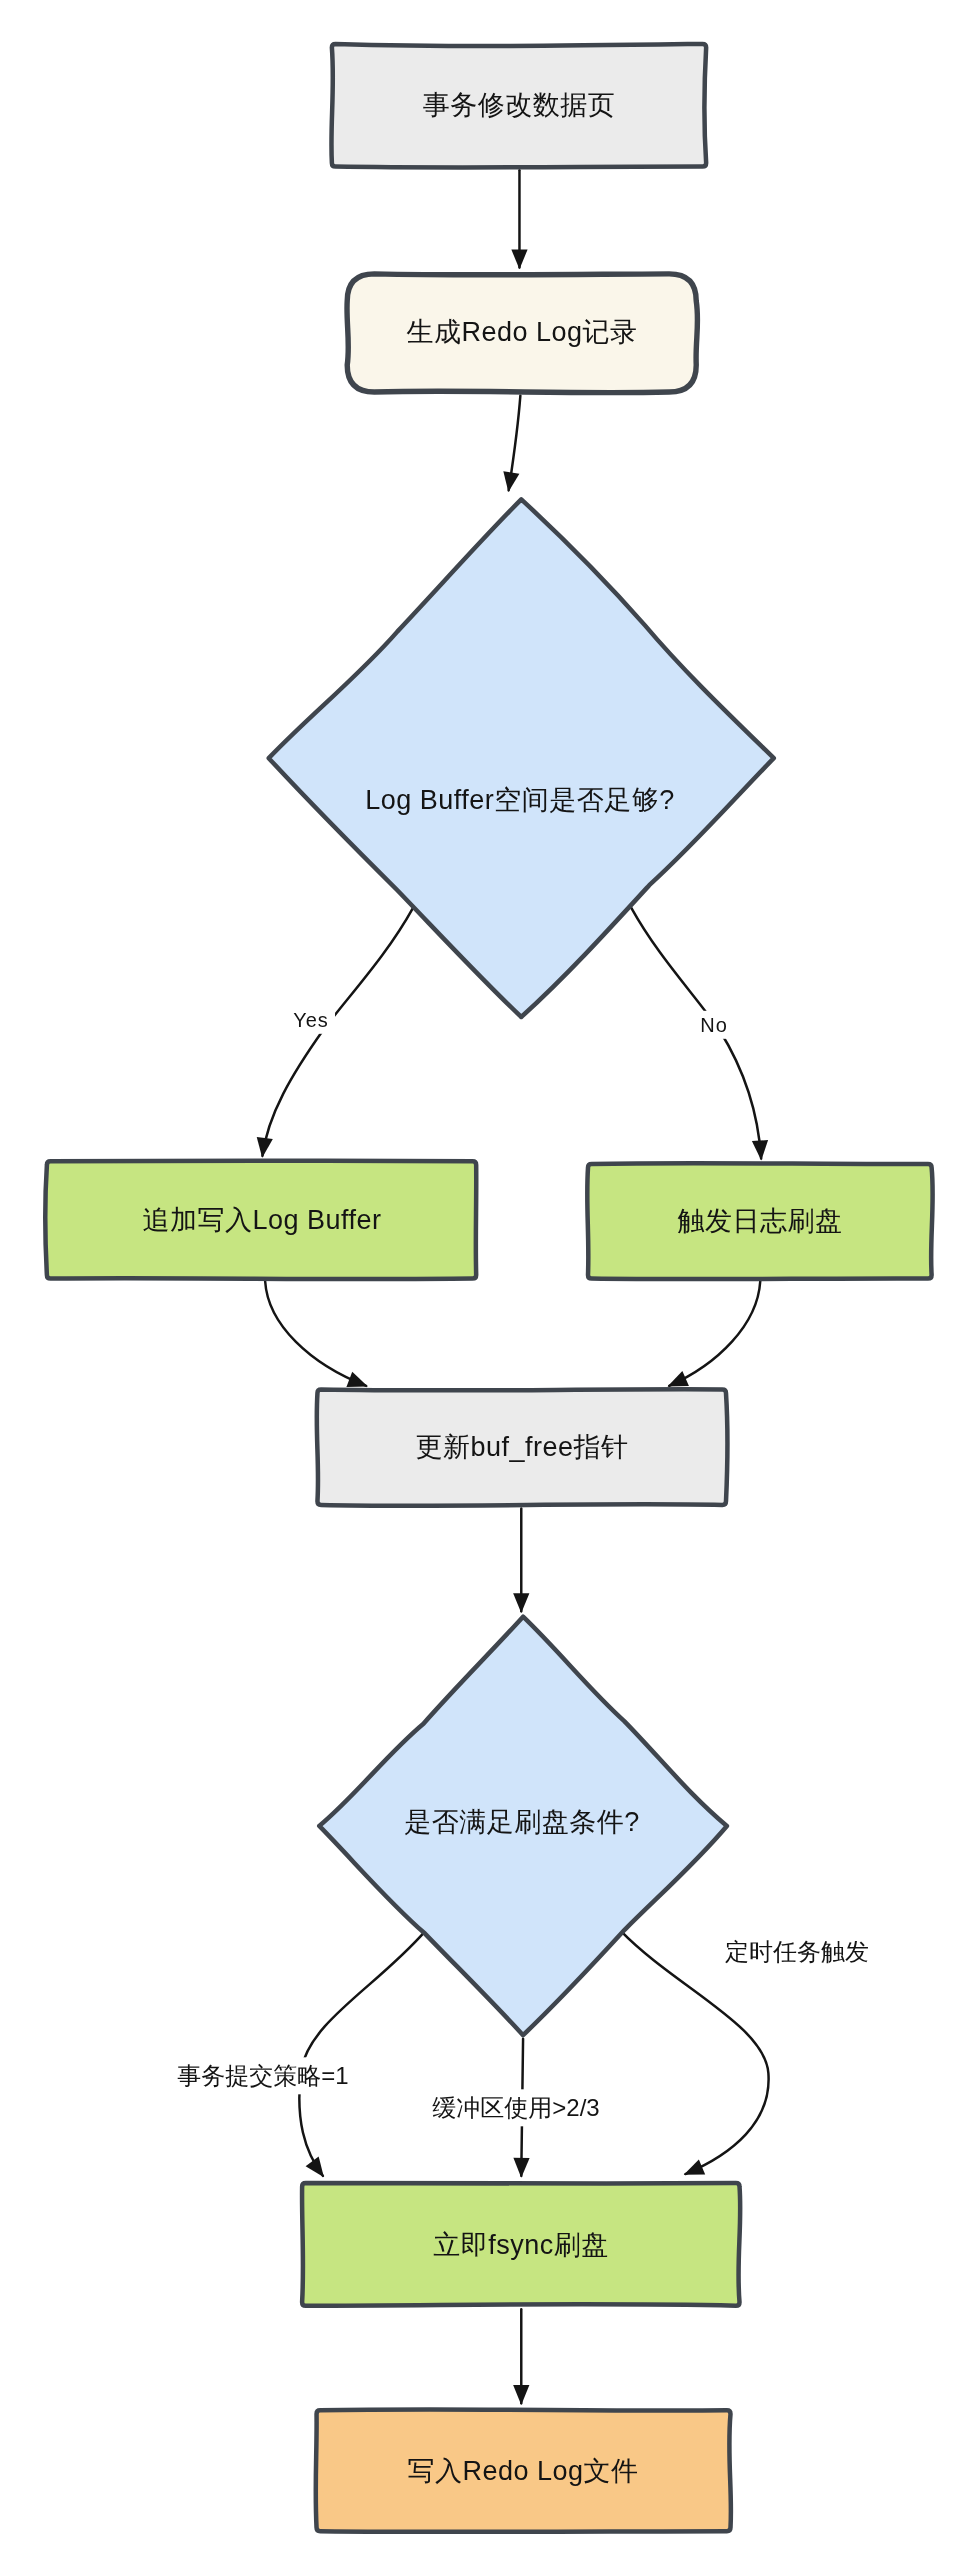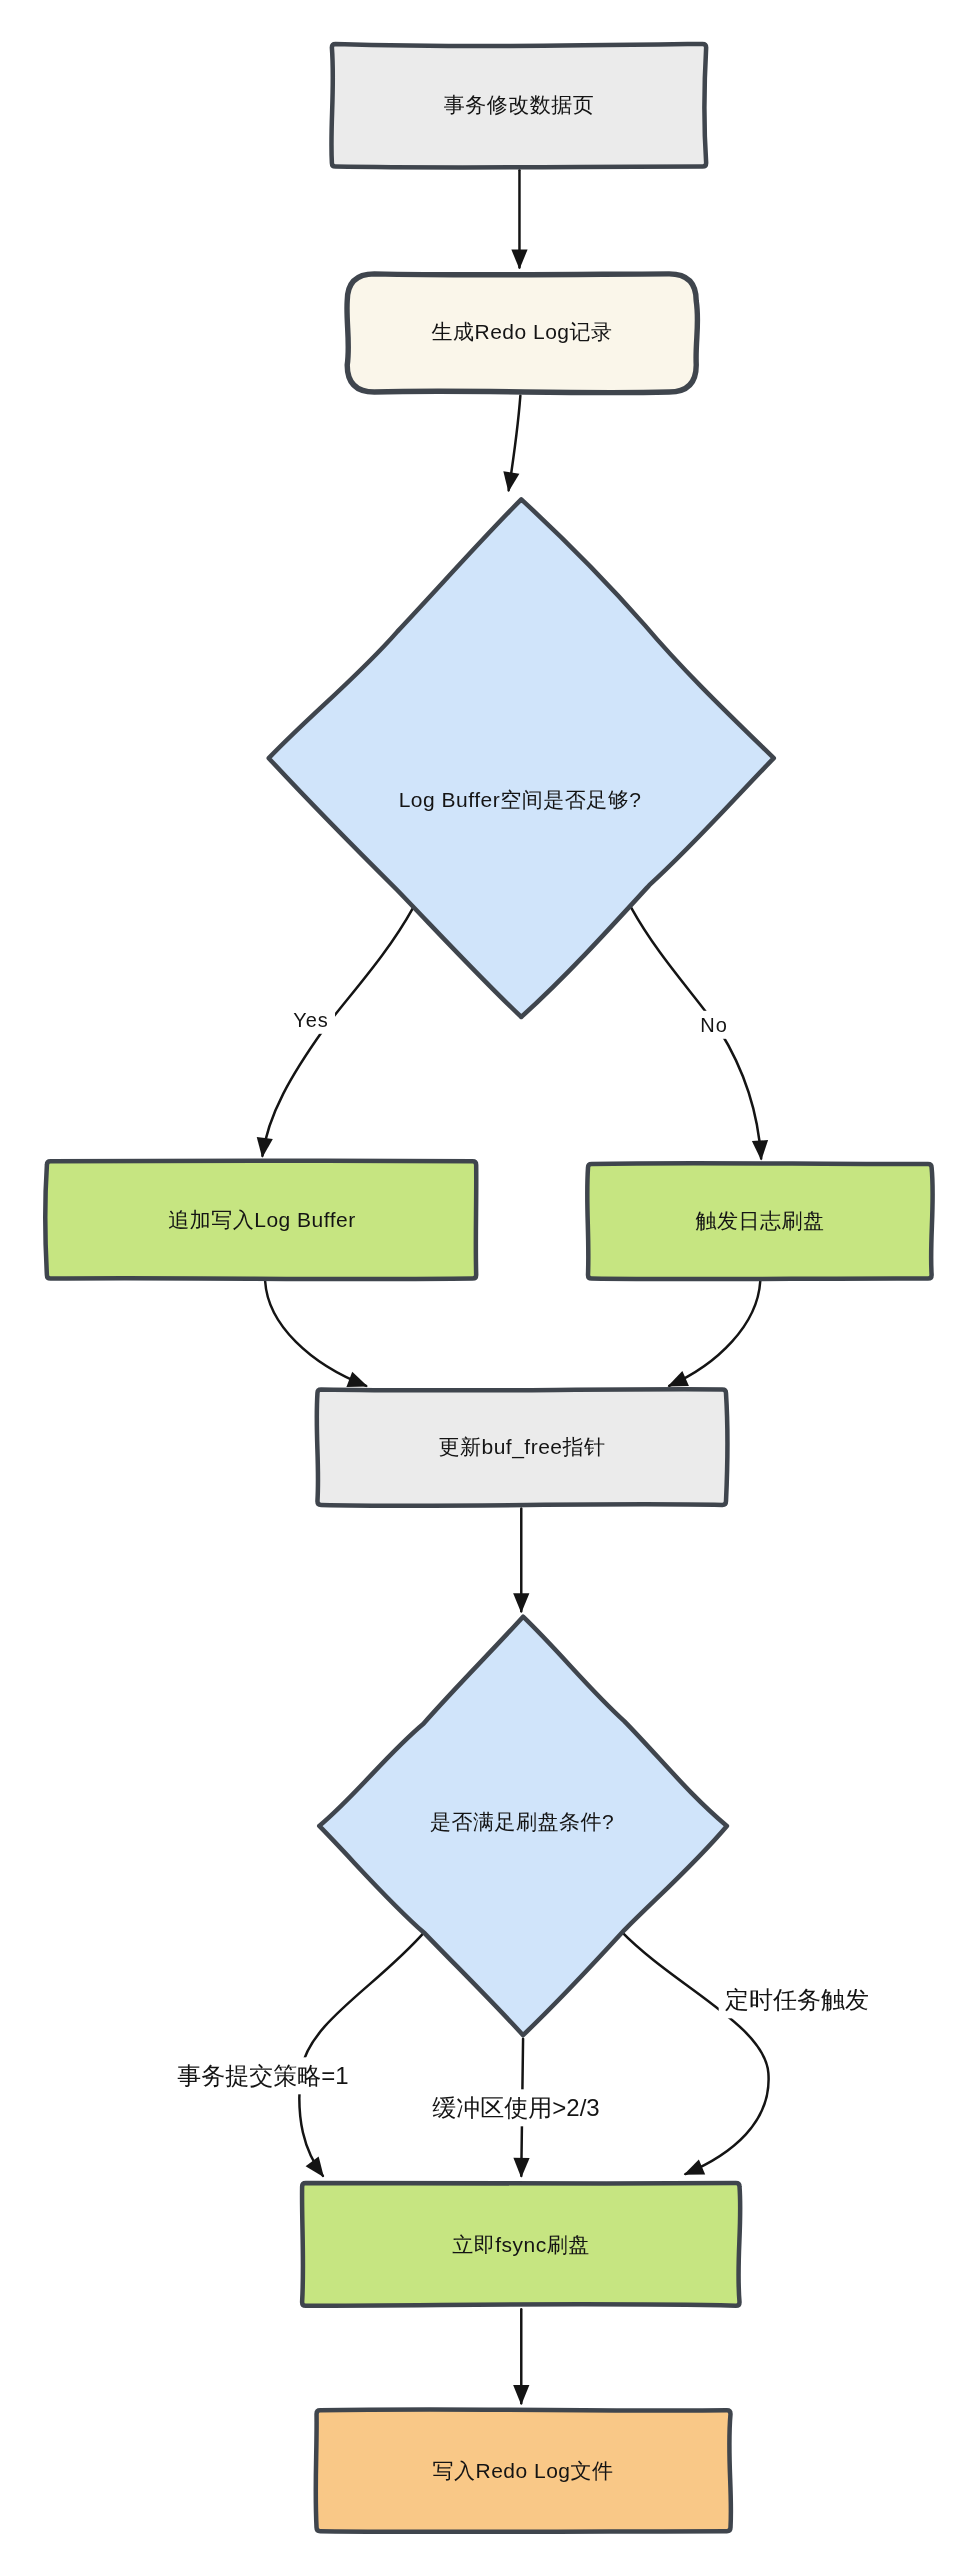--- a/index.html
+++ b/index.html
@@ -20,21 +20,21 @@
   .shape.thick{stroke-width:6;}
   .connector{
     fill:none;
     stroke:#141414;
     stroke-width:2.75;
     stroke-linecap:round;
   }
   .node-label{
     position:absolute;
     transform:translate(-50%,-50%);
-    font-size:21px;
+    font-size:27px;
     color:#141414;
     letter-spacing:0.5px;
     white-space:nowrap;
     text-align:center;
   }
   .edge-label{
     position:absolute;
     transform:translate(-50%,-50%);
     font-size:24px;
     color:#141414;
@@ -86,16 +86,16 @@
   <div class="node-label" style="left:760px;top:1221px;">触发日志刷盘</div>
   <div class="node-label" style="left:522px;top:1447px;">更新buf_free指针</div>
   <div class="node-label" style="left:522px;top:1822px;">是否满足刷盘条件?</div>
   <div class="node-label" style="left:521px;top:2245px;">立即fsync刷盘</div>
   <div class="node-label" style="left:523px;top:2471px;">写入Redo Log文件</div>
 
   <div class="edge-label latin" style="left:311px;top:1020px;">Yes</div>
   <div class="edge-label latin" style="left:714px;top:1025px;">No</div>
   <div class="edge-label" style="left:227px;top:2076px;margin-left:36px;">事务提交策略=1</div>
   <div class="edge-label" style="left:516px;top:2108px;">缓冲区使用&gt;2/3</div>
-  <div class="edge-label" style="left:797px;top:2000px;">定时任务触发</div>
+  <div class="edge-label" style="left:797px;top:1952px;">定时任务触发</div>
 
 </div>
 
 
 </body></html>

